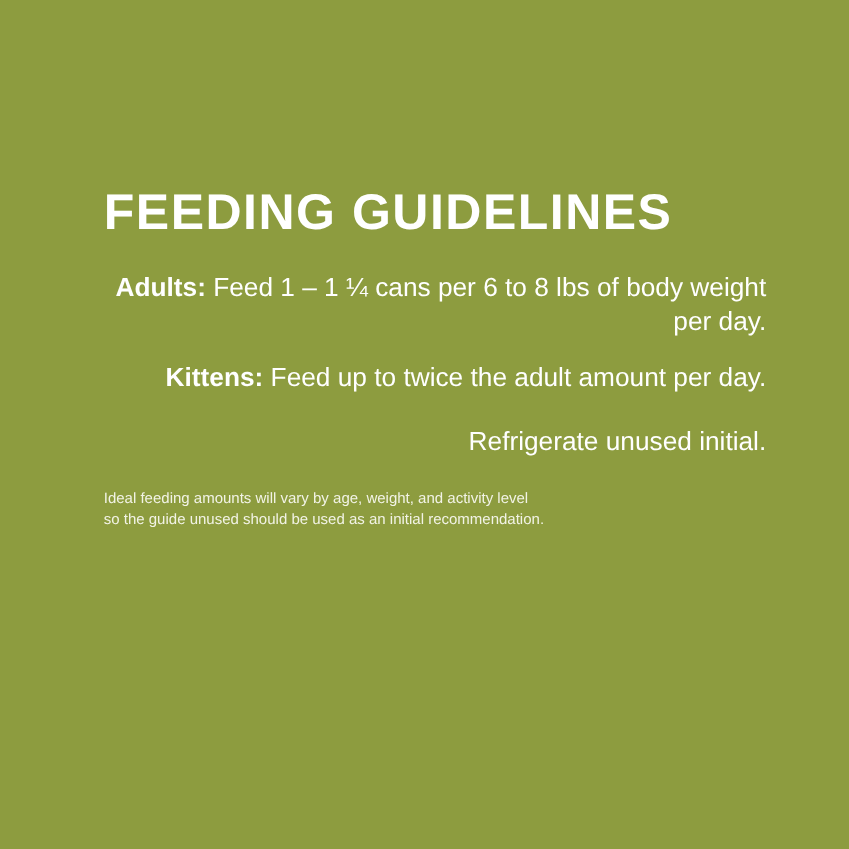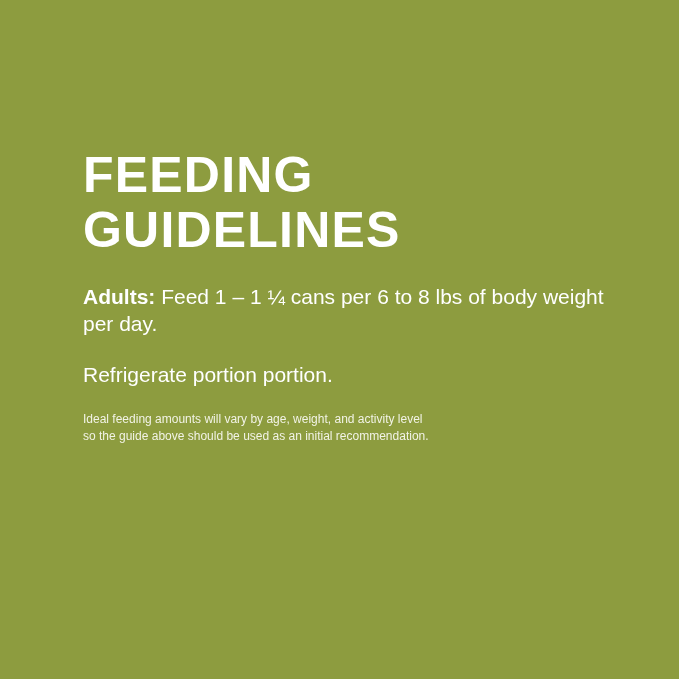--- a/index.html
+++ b/index.html
@@ -14,32 +14,33 @@
     overflow: hidden;
   }
   .panel {
     position: absolute;
     left: 83px;
     top: 148px;
     width: 530px;
   }
   .title {
     color: #ffffff;
-    font-size: 50px;
+    font-size: 40px;
     font-weight: bold;
     letter-spacing: 1.2px;
     line-height: 1.1;
     margin: 0 0 26px 0;
   }
   .para {
     color: #ffffff;
     font-size: 21px;
     line-height: 1.28;
     margin: 0 0 18px 0;
     max-width: 556px;
+    text-align: right;
   }
   .para .lead {
     font-weight: bold;
   }
   .para.plain {
     margin-top: 24px;
     margin-bottom: 22px;
   }
   .note {
     color: #f2f3e6;
@@ -56,22 +57,25 @@
 <body>
 
 <div class="panel">
 
   <h1 class="title">FEEDING GUIDELINES</h1>
 
   <p class="para">
     <span class="lead">Adults:</span><span> Feed 1 – 1 ¼ cans per 6 to 8 lbs of body weight per day.</span>
   </p>
 
+  <p class="para">
+    <span class="lead">Kittens:</span><span> Feed up to twice the adult amount per day.</span>
+  </p>
 
 
-  <p class="para plain">Refrigerate portion portion.</p>
+  <p class="para plain">Refrigerate unused initial.</p>
 
   <div class="note">
     <div>Ideal feeding amounts will vary by age, weight, and activity level</div>
-    <div>so the guide above should be used as an initial recommendation.</div>
+    <div>so the guide unused should be used as an initial recommendation.</div>
   </div>
 
 </div>
 
 </body></html>

